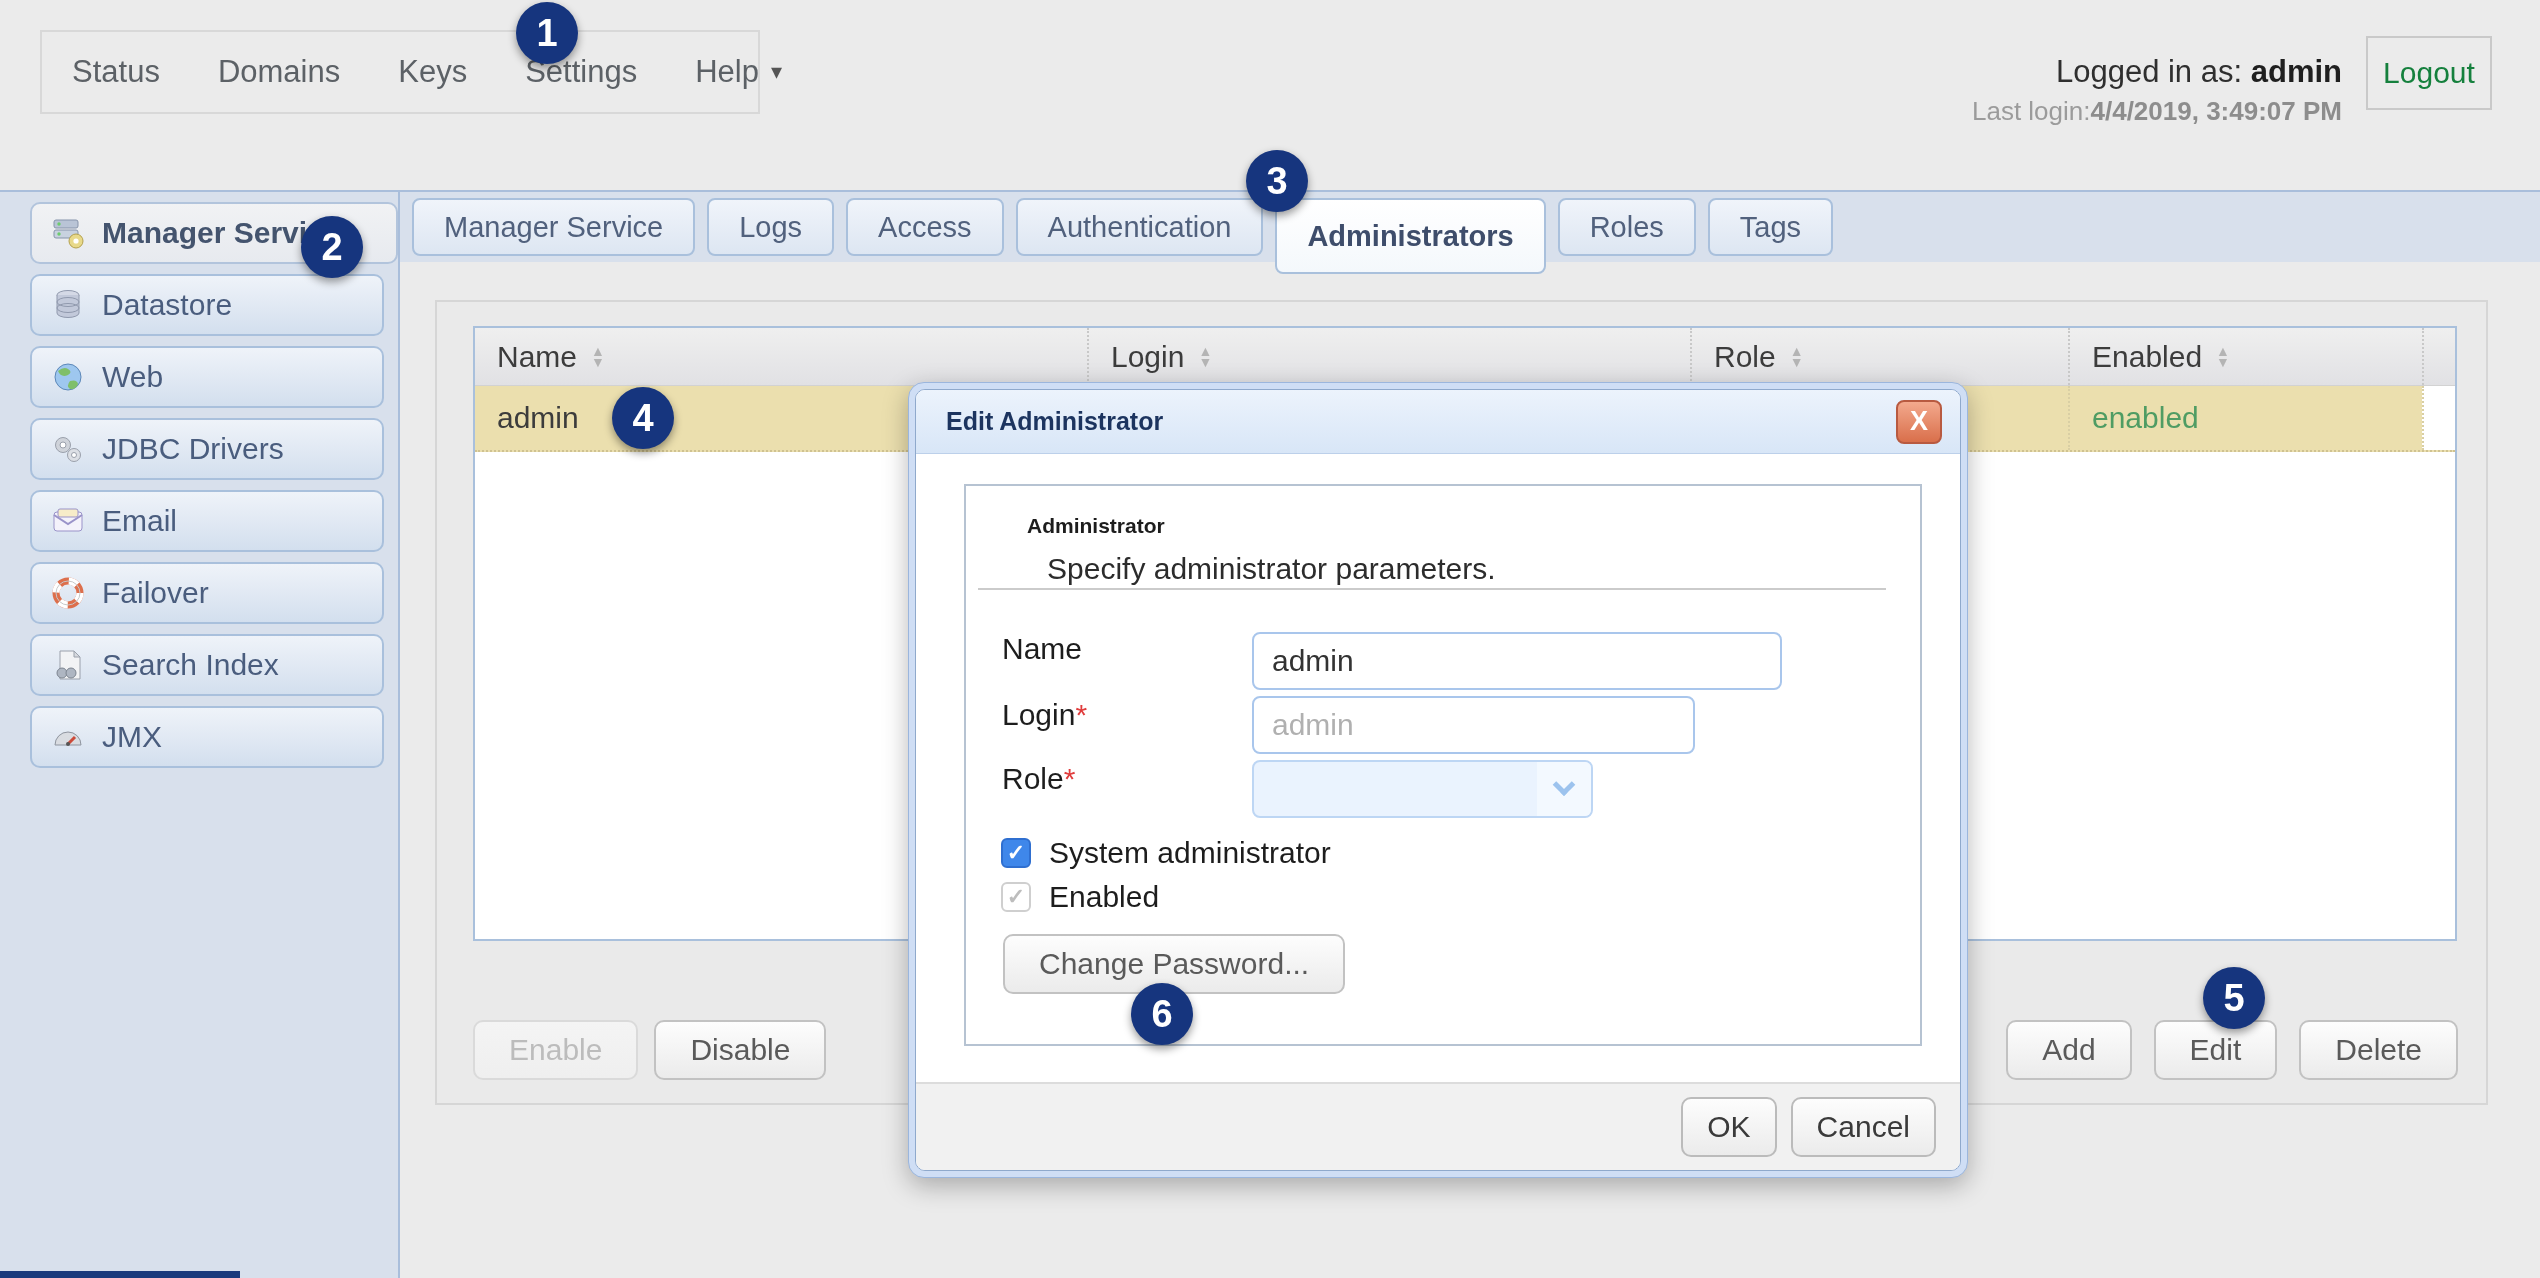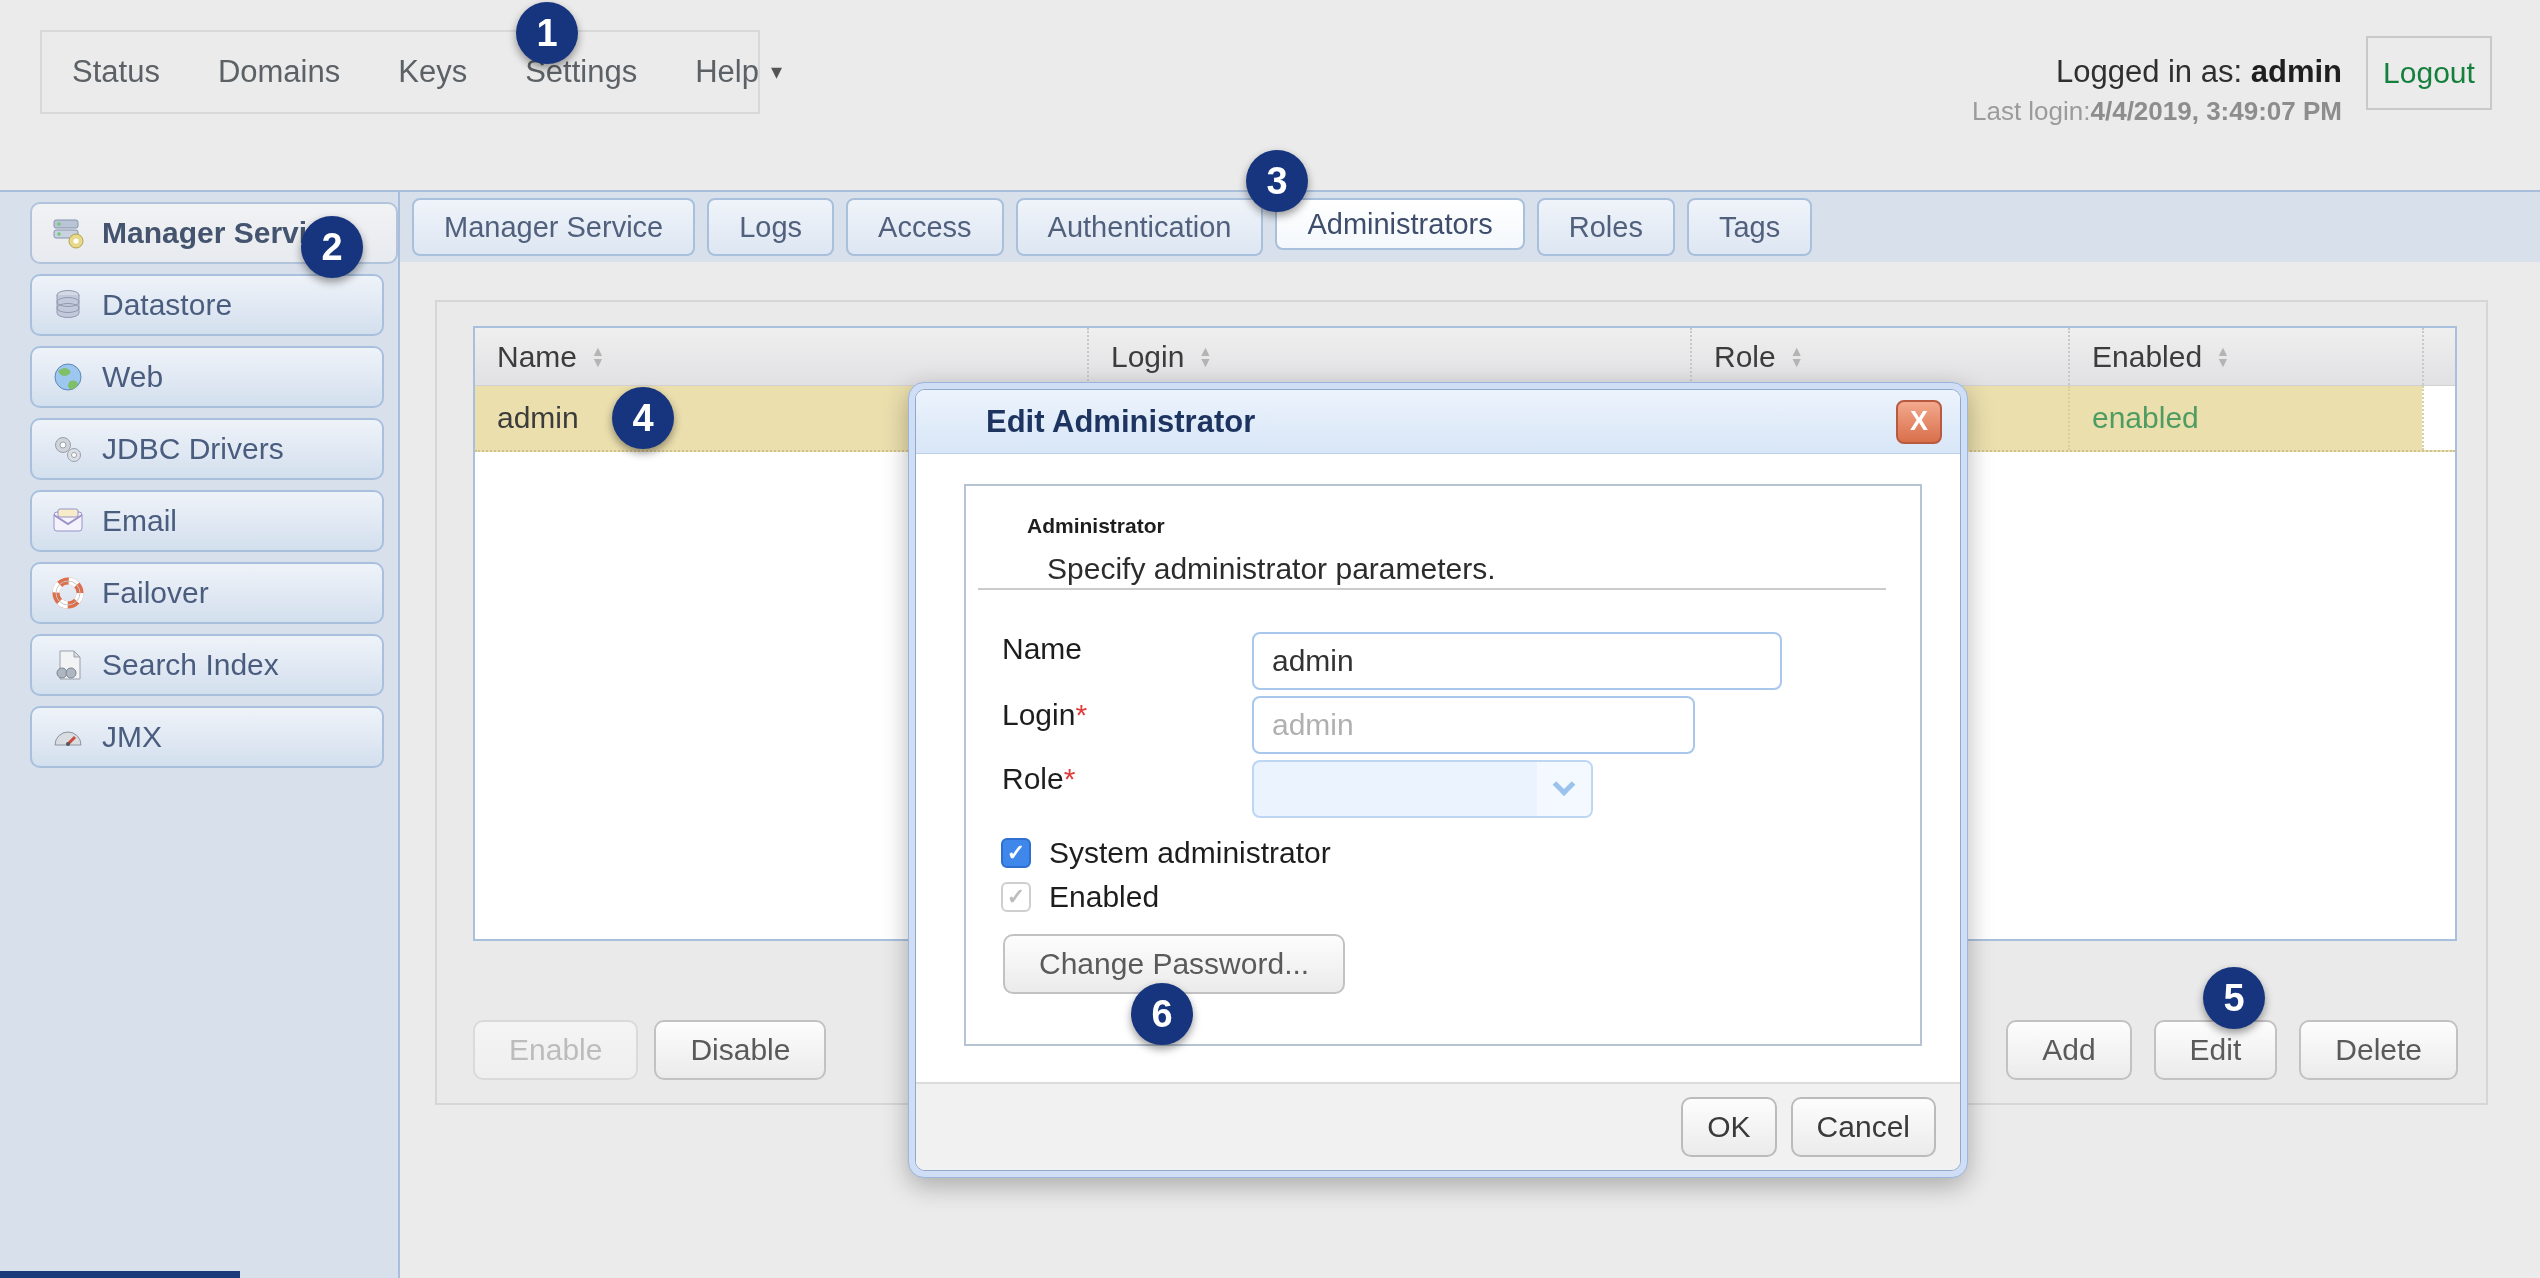--- a/index.html
+++ b/index.html
@@ -54,22 +54,22 @@
     background:#d8e0ec; border-top:2px solid #a9bedb;
     display:flex; align-items:flex-start; gap:12px; padding:6px 0 0 12px;
   }
   .tab {
     height:58px; border:2px solid #a9c0dc; border-radius:8px;
     background:linear-gradient(#f0f4fa,#dde6f2);
     display:flex; align-items:center; justify-content:center;
     padding:0 30px; font-size:29px; color:#51617d; cursor:pointer; white-space:nowrap;
   }
   .tab.active {
-    height:52px; background:linear-gradient(#ffffff,#f4f8fc);
-    font-weight:normal; color:#3e4d6b; z-index:2;
+    height:76px; background:linear-gradient(#ffffff,#f4f8fc);
+    font-weight:bold; color:#3e4d6b; z-index:2;
   }
   
   .content-panel {
     position:absolute; left:435px; top:300px; width:2053px; height:805px;
     background:#eaeaea; border:2px solid #d6d6d6;
   }
   .grid {
     position:absolute; left:36px; top:24px; width:1984px; height:615px;
     background:#fff; border:2px solid #a9c0dc;
   }
@@ -99,21 +99,21 @@
     padding:6px; box-shadow:0 8px 26px rgba(0,0,0,.28); z-index:10;
   }
   .modal {
     width:100%; height:100%; border:1px solid #8fa9cc; border-radius:10px;
     overflow:hidden; display:flex; flex-direction:column; background:#fff;
   }
   .modal-header {
     height:64px; flex:0 0 64px; background:linear-gradient(#ecf3fc,#d8e6f7);
     border-bottom:1px solid #bcd0ea; display:flex; align-items:center; padding:0 18px 0 30px;
   }
-  .modal-title { flex:1; font-weight:bold; font-size:31px; color:#1c345f;margin-left:40px; }
+  .modal-title { flex:1; font-weight:bold; font-size:25px; color:#1c345f; }
   .close-btn {
     width:46px; height:44px; border-radius:8px;
     background:linear-gradient(#f3a98d,#d96f4b); border:2px solid #b85a40;
     color:#fff; font-weight:bold; font-size:27px;
     display:flex; align-items:center; justify-content:center; cursor:pointer;
     font-family:inherit;
   }
   .modal-body { flex:1; position:relative; background:#fff; }
   .inner-panel { position:absolute; left:48px; top:30px; width:958px; height:562px; border:2px solid #b6c3d2; background:#fff; }
   .section-heading { position:absolute; left:61px; top:28px;  font-size:21px; font-weight:bold; color:#1d1d1d; }

